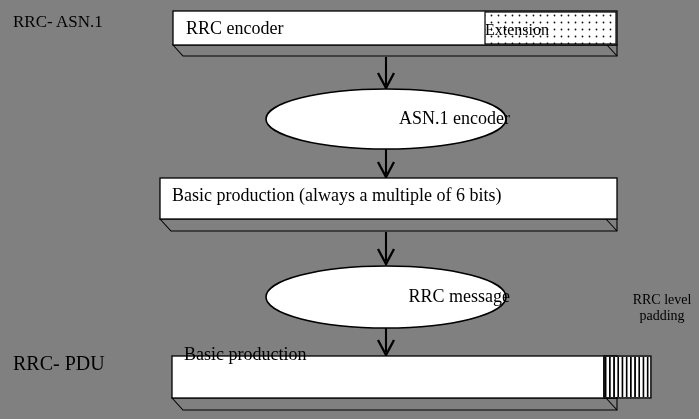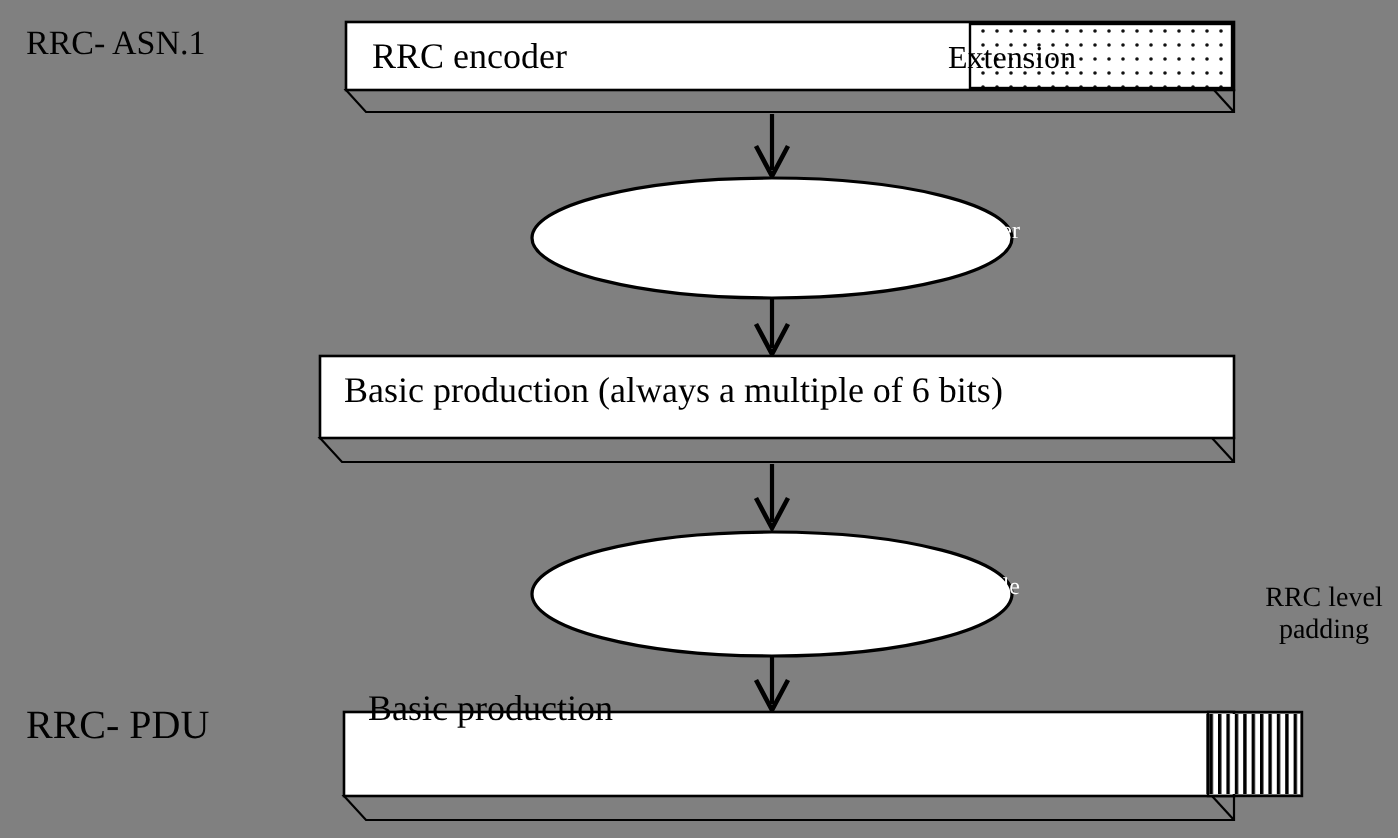--- a/index.html
+++ b/index.html
@@ -57,29 +57,29 @@
     white-space: normal;
   }
   
   .box-text {
     position: absolute;
     color: #000000;
     white-space: pre;
     font-size: 18px;
   }
   #text-rrc-message { left: 186px; top: 18px; }
-  #text-extension   { left: 474px; top: 21px; font-size: 16px; }
+  #text-extension   { left: 485px; top: 21px; font-size: 16px; }
   #text-basic-production-1 { left: 172px; top: 185px; }
   #text-basic-production-2 { left: 184px; top: 344px; }
   
   .ellipse-text {
     position: absolute;
-    color: #ffffff;
+    color: #000000;
     white-space: pre;
-    font-size: 12px;
+    font-size: 18px;
     text-align: right;
   }
   #text-asn1-encoder { left: 270px; top: 108px; width: 240px; }
   #text-rrc-padding  { left: 270px; top: 286px; width: 240px; }
 </style>
 </head>
 <body>
 
 <div id="diagram-root">
 
@@ -158,17 +158,17 @@
   <div class="label" id="label-rrc-level-padding">RRC level padding</div>
 
   <div class="box-text" id="text-rrc-message">RRC encoder</div>
 
   <div class="box-text" id="text-extension">Extension</div>
 
   <div class="ellipse-text" id="text-asn1-encoder">ASN.1 encoder</div>
 
   <div class="box-text" id="text-basic-production-1">Basic production (always a multiple of 6 bits)</div>
 
-  <div class="ellipse-text" id="text-rrc-padding">RRC multiple</div>
+  <div class="ellipse-text" id="text-rrc-padding">RRC message</div>
 
   <div class="box-text" id="text-basic-production-2">Basic production</div>
 
 </div>
 
 </body></html>

